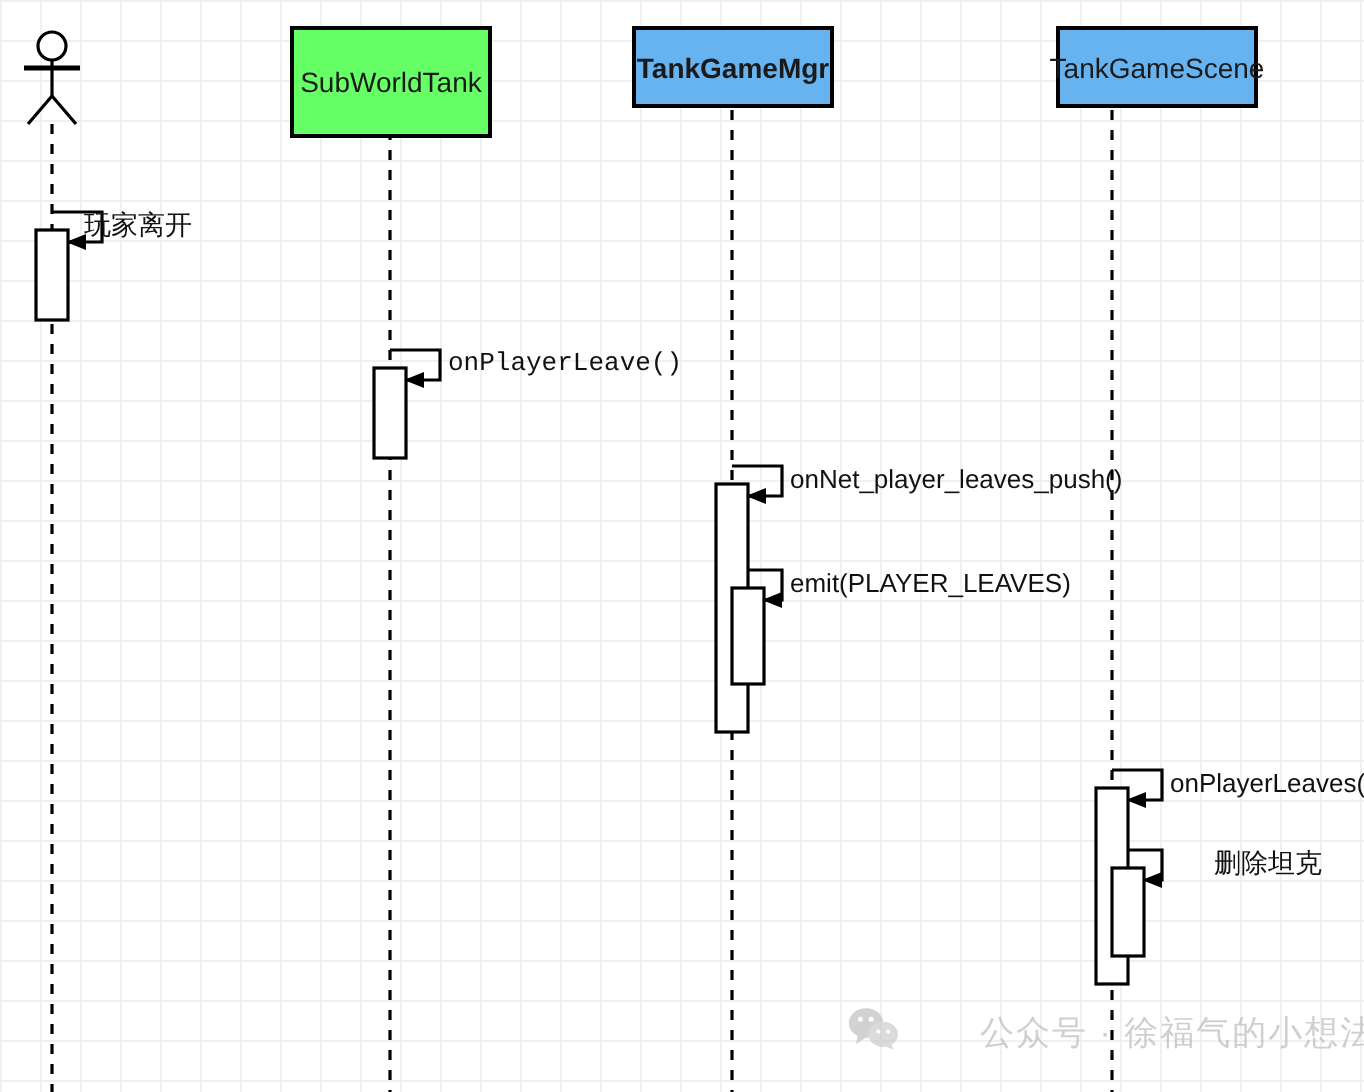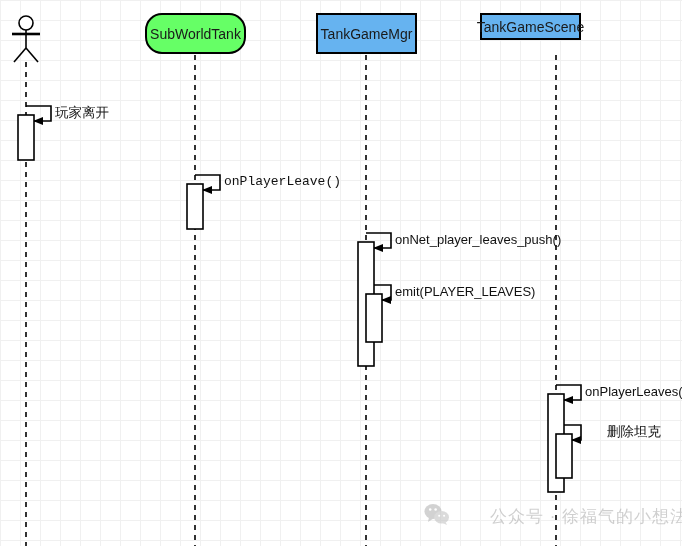--- a/index.html
+++ b/index.html
@@ -117,27 +117,27 @@
     <g>
       <path d="M556,385 L581,385 L581,400 L564,400" fill="none" stroke="#000000" stroke-width="1.6" marker-end="url(#arrowFilled)"></path>
       <rect x="548" y="394" width="16" height="98" fill="#ffffff" stroke="#000000" stroke-width="1.6"></rect>
     </g>
     <g>
       <path d="M564,425 L581,425 L581,440 L572,440" fill="none" stroke="#000000" stroke-width="1.6" marker-end="url(#arrowFilled)"></path>
       <rect x="556" y="434" width="16" height="44" fill="#ffffff" stroke="#000000" stroke-width="1.6"></rect>
     </g>
   </svg>
 
-  <div class="participant-box" style="left:145px; top:13px; width:101px; height:41px; background:#66ff66;border-radius:17px;">SubWorldTank</div>
+  <div class="participant-box" style="left:145px; top:13px; width:101px; height:56px; background:#66ff66;">SubWorldTank</div>
 
-  <div class="participant-box" style="left:316px; top:13px; width:101px; height:41px; background:#66b3f0;">TankGameMgr</div>
+  <div class="participant-box" style="left:316px; top:13px; width:101px; height:41px; background:#66b3f0;font-weight:bold;">TankGameMgr</div>
 
-  <div class="participant-box" style="left:480px; top:13px; width:101px; height:27px; background:#66b3f0;">TankGameScene</div>
+  <div class="participant-box" style="left:528px; top:13px; width:101px; height:41px; background:#66b3f0;">TankGameScene</div>
 
-  <div class="msg-label cjk" style="left:55px; top:106px;">玩家离开</div>
+  <div class="msg-label cjk" style="left:42px; top:106px;">玩家离开</div>
 
   <div class="msg-label" style="left:224px; top:175px;font-family:Liberation Mono, monospace;">onPlayerLeave()</div>
 
   <div class="msg-label" style="left:395px; top:285px;">emit(PLAYER_LEAVES)</div>
 
   <div class="msg-label" style="left:395px; top:233px;">onNet_player_leaves_push()</div>
 
   <div class="msg-label" style="left:585px; top:385px;">onPlayerLeaves()</div>
 
   <div class="msg-label cjk" style="left:607px; top:425px;">删除坦克</div>

